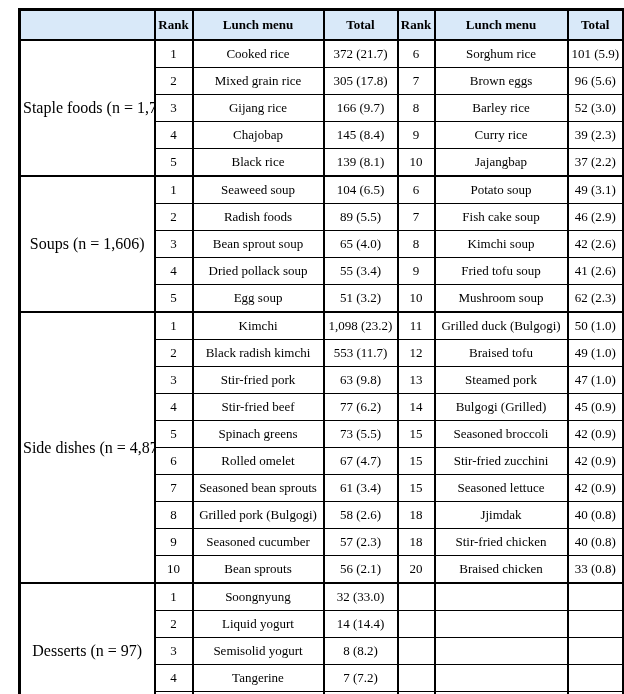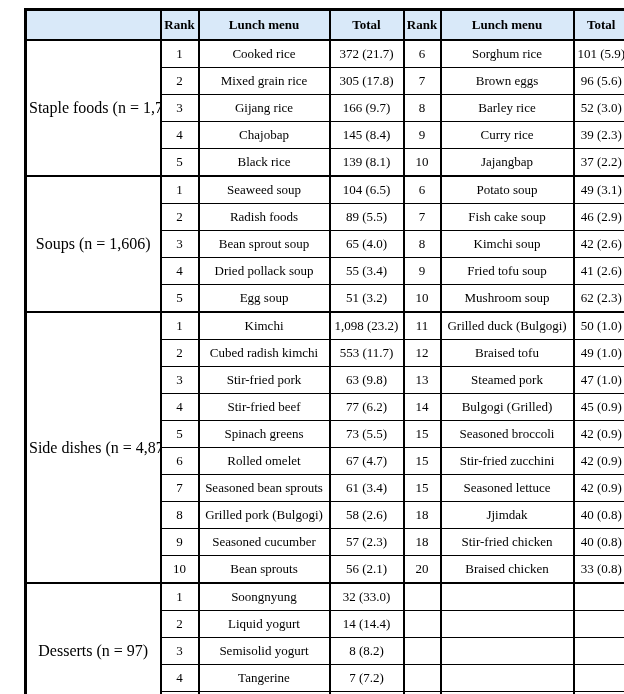--- a/index.html
+++ b/index.html
@@ -4,21 +4,21 @@
 <style>
   html, body {
     margin: 0;
     padding: 0;
     background: #ffffff;
   }
   .page {
     width: 624px;
     height: 694px;
     box-sizing: border-box;
-    padding: 8px 24px;
+    padding: 8px 18px;
     background: #ffffff;
   }
   table.menu-table {
     border-collapse: collapse;
     border: 3px solid #000000;
     table-layout: fixed;
     width: 604px;
     font-family: "Liberation Serif", serif;
     font-size: 13px;
     color: #000000;
@@ -163,21 +163,21 @@
           <td rowspan="10" class="category section-start">Side dishes (n = 4,870)</td>
           <td class="section-start">1</td>
           <td class="section-start">Kimchi</td>
           <td class="section-start">1,098 (23.2)</td>
           <td class="section-start">11</td>
           <td class="section-start">Grilled duck (Bulgogi)</td>
           <td class="section-start">50 (1.0)</td>
         </tr>
         <tr>
           <td>2</td>
-          <td>Cubed radish kimchi</td>
+          <td>Black radish kimchi</td>
           <td>553 (11.7)</td>
           <td>12</td>
           <td>Braised tofu</td>
           <td>49 (1.0)</td>
         </tr>
         <tr>
           <td>3</td>
           <td>Stir-fried pork</td>
           <td>63 (9.8)</td>
           <td>13</td>

